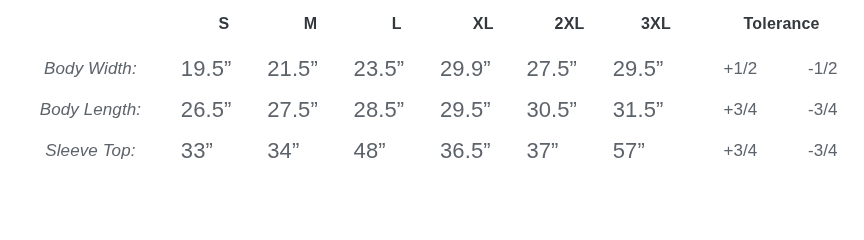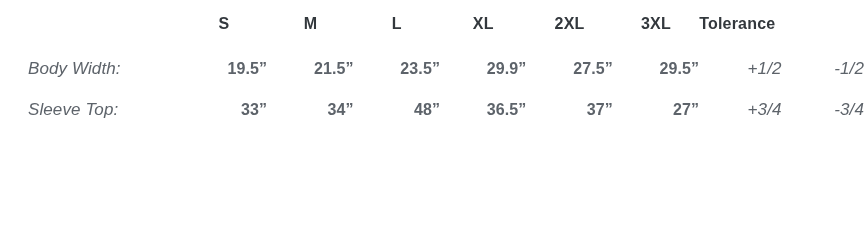--- a/index.html
+++ b/index.html
@@ -50,54 +50,52 @@
     font-weight: bold;
     color: #33383d;
     text-align: center;
     letter-spacing: 0.2px;
   }
 
   th.tolerance-header {
     font-size: 16px;
     font-weight: bold;
     color: #33383d;
-    text-align: left;
+    text-align: center;
     letter-spacing: 0.2px;
   }
 
   th.corner-header { }
 
   
   tr.data-row { height: 41px; }
 
   td.row-label {
     font-size: 17px;
     font-style: italic;
     font-weight: normal;
     color: #5d636a;
-    text-align: left;
-    padding-left: 28px;
+    text-align: center;
     letter-spacing: 0.1px;
   }
 
   td.measure-cell {
-    font-size: 16px;
+    font-size: 22px;
     color: #5d636a;
-    text-align: right;
-    font-weight: bold;
+    text-align: left;
+    font-weight: normal;
     letter-spacing: 0.1px;
   }
 
   td.tolerance-cell {
     font-size: 17px;
     color: #5d636a;
-    text-align: right;
+    text-align: center;
     font-weight: normal;
     letter-spacing: 0.1px;
-    font-style: italic;
   }
 </style>
 </head>
 <body>
 
 <div class="size-chart">
   <table class="size-table">
     <colgroup>
       <col class="c-label">
       <col class="c-size">
@@ -127,25 +125,36 @@
         <td class="measure-cell">19.5”</td>
         <td class="measure-cell">21.5”</td>
         <td class="measure-cell">23.5”</td>
         <td class="measure-cell">29.9”</td>
         <td class="measure-cell">27.5”</td>
         <td class="measure-cell">29.5”</td>
         <td class="tolerance-cell">+1/2</td>
         <td class="tolerance-cell">-1/2</td>
       </tr>
       <tr class="data-row">
+        <td class="row-label">Body Length:</td>
+        <td class="measure-cell">26.5”</td>
+        <td class="measure-cell">27.5”</td>
+        <td class="measure-cell">28.5”</td>
+        <td class="measure-cell">29.5”</td>
+        <td class="measure-cell">30.5”</td>
+        <td class="measure-cell">31.5”</td>
+        <td class="tolerance-cell">+3/4</td>
+        <td class="tolerance-cell">-3/4</td>
+      </tr>
+      <tr class="data-row">
         <td class="row-label">Sleeve Top:</td>
         <td class="measure-cell">33”</td>
         <td class="measure-cell">34”</td>
         <td class="measure-cell">48”</td>
         <td class="measure-cell">36.5”</td>
         <td class="measure-cell">37”</td>
-        <td class="measure-cell">27”</td>
+        <td class="measure-cell">57”</td>
         <td class="tolerance-cell">+3/4</td>
         <td class="tolerance-cell">-3/4</td>
       </tr>
     </tbody>
   </table>
 </div>
 
 </body></html>

